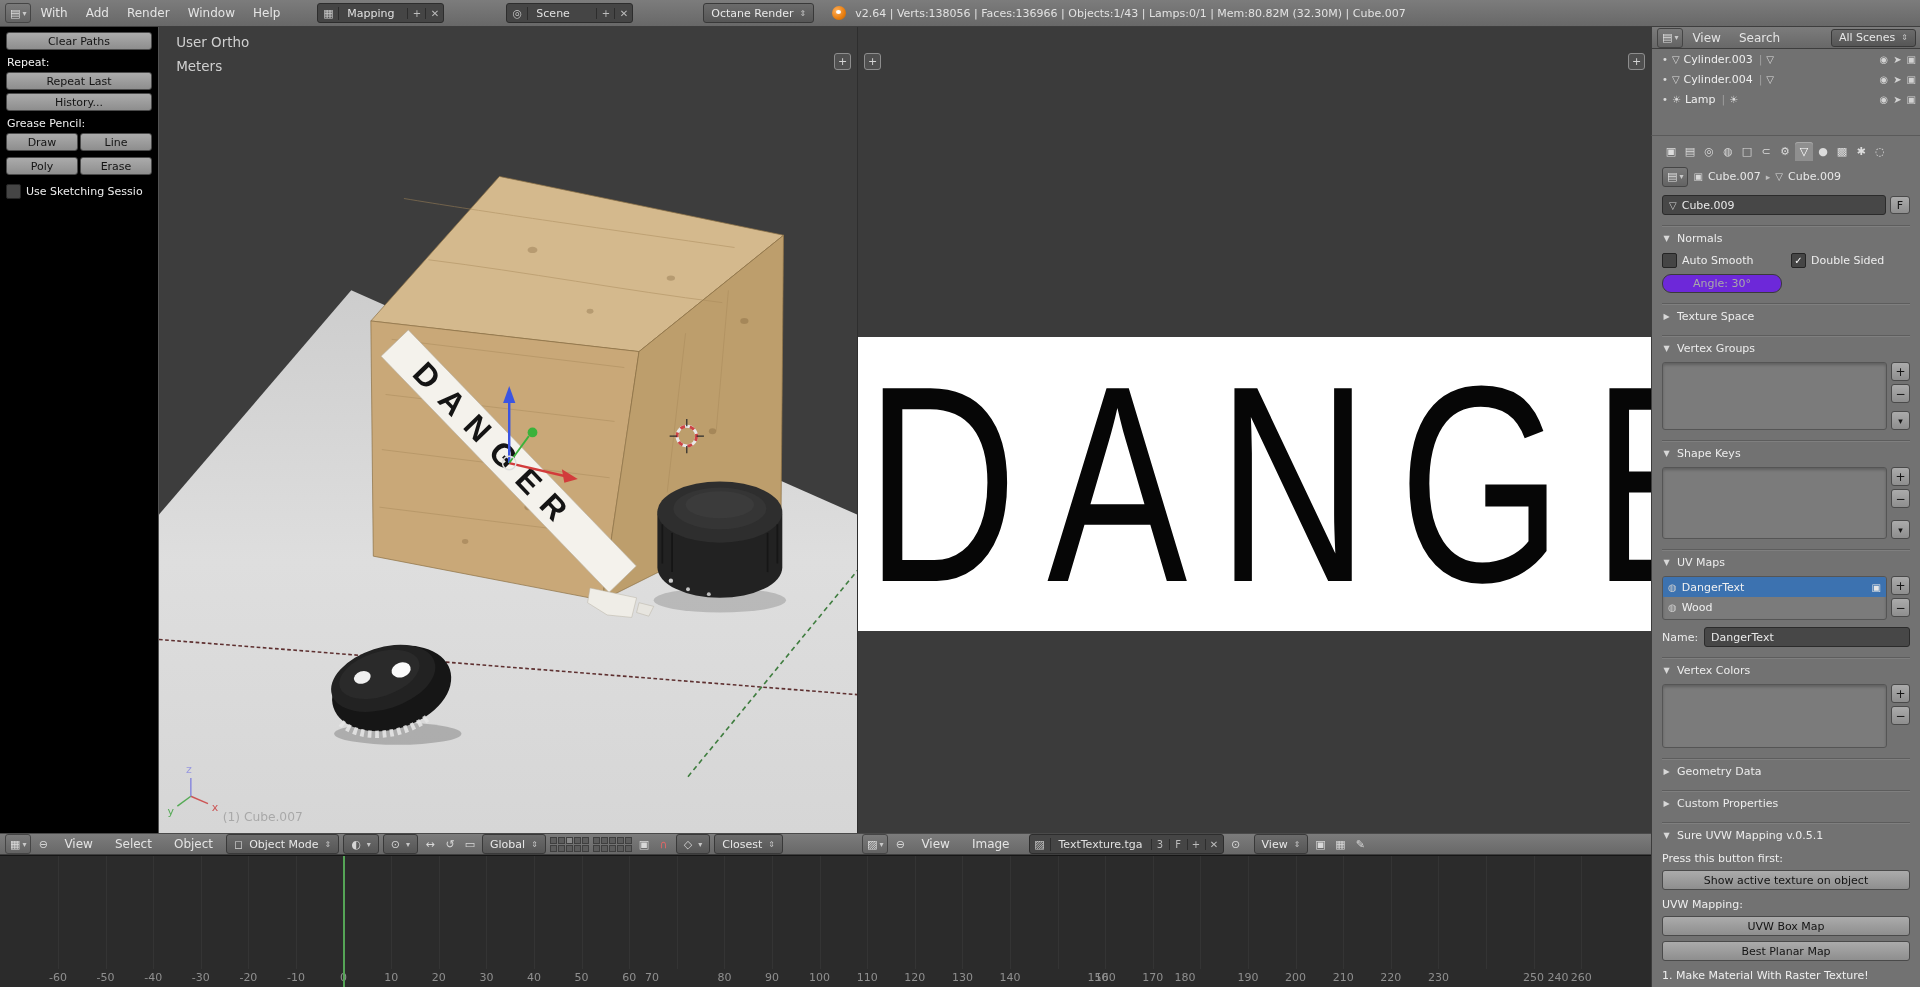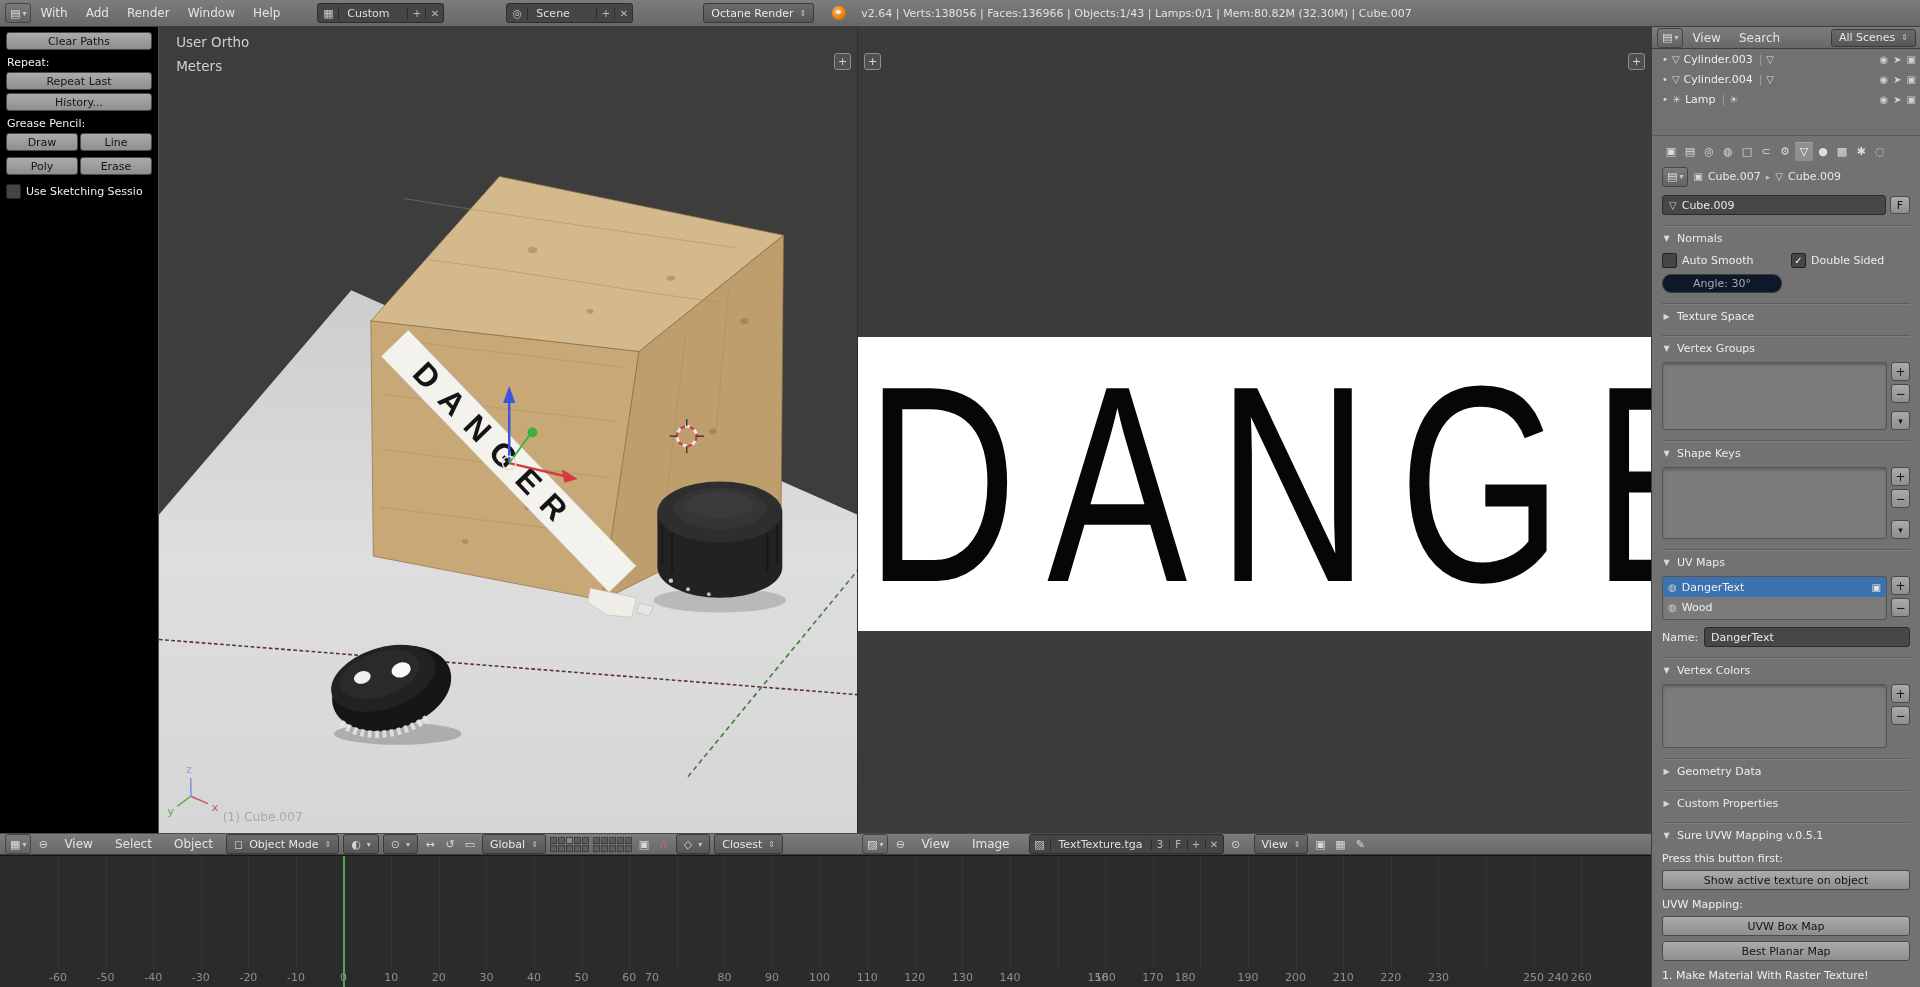--- a/index.html
+++ b/index.html
@@ -78,21 +78,21 @@
   .bc-sep{color:#bdbdbd;font-size:9px;}
   .namerow{display:flex;align-items:center;gap:4px;margin-top:9px;}
   .grow{flex:1;min-width:0;}
   .fbtn{width:20px;}
   .f-ic{font-size:10px;color:#d0d0d0;flex:none;}
   .phead{display:flex;align-items:center;gap:6px;height:18px;color:#ececec;margin-top:11px;
          border-top:1px solid #7f7f7f;box-shadow:0 -1px 0 #5d5d5d;padding-top:2px;}
   .tri{font-size:8px;color:#d8d8d8;width:9px;text-align:center;}
   .prow{display:flex;gap:10px;margin-top:6px;align-items:center;}
   .chk{display:flex;align-items:center;gap:5px;color:#ededed;flex:1;}
-  .slider{width:118px;height:17px;margin-top:6px;background:#0f172a;border:1px solid #3a3a3a;border-radius:9px;
+  .slider{width:118px;height:17px;margin-top:6px;background:#6d28d9;border:1px solid #3a3a3a;border-radius:9px;
           color:#a9a9a9;display:flex;align-items:center;justify-content:center;}
   .listwrap{display:flex;gap:4px;margin-top:5px;align-items:stretch;}
   .listbox{flex:1;background:#7b7b7b;border:1px solid #555;border-radius:3px;
            box-shadow:inset 0 2px 3px rgba(0,0,0,.22);overflow:hidden;}
   .pmcol{display:flex;flex-direction:column;gap:3px;width:19px;}
   .pm{width:19px;height:19px;font-size:12px;}
   .pm.last{margin-top:auto;font-size:9px;}
   .uvrow{display:flex;align-items:center;gap:5px;height:20px;padding:0 5px;color:#f0f0f0;}
   .uvrow .cam{margin-left:auto;color:#e6e6e6;}
   .plbl{color:#ececec;width:38px;}
@@ -110,36 +110,36 @@
       <span>▤</span>
       <span class="tiny">▾</span>
     </div>
     <span class="menu">With</span>
     <span class="menu">Add</span>
     <span class="menu">Render</span>
     <span class="menu">Window</span>
     <span class="menu">Help</span>
     <div class="widget" style="margin-left:28px;">
       <span class="wic">▦</span>
-      <span class="wname">Custom</span>
+      <span class="wname">Mapping</span>
       <span class="wbtn">+</span>
       <span class="wbtn">✕</span>
     </div>
     <div class="widget" style="margin-left:62px;">
       <span class="wic">◎</span>
       <span class="wname">Scene</span>
       <span class="wbtn">+</span>
       <span class="wbtn">✕</span>
     </div>
     <div class="dd" style="margin-left:70px;">
       <span>Octane Render</span>
       <span class="arrow">⇕</span>
     </div>
     <div class="blogo" style="margin-left:18px;"></div>
-    <span class="stats" style="margin-left:15px;">v2.64 | Verts:138056 | Faces:136966 | Objects:1/43 | Lamps:0/1 | Mem:80.82M (32.30M) | Cube.007</span>
+    <span class="stats" style="margin-left:9px;">v2.64 | Verts:138056 | Faces:136966 | Objects:1/43 | Lamps:0/1 | Mem:80.82M (32.30M) | Cube.007</span>
   </div>
 
   <div id="toolshelf" class="abs" style="left:0;top:27px;width:159px;height:806px;">
     <div class="btn">Clear Paths</div>
     <div class="ts-label">Repeat:</div>
     <div class="btn">Repeat Last</div>
     <div class="btn">History...</div>
     <div class="ts-label">Grease Pencil:</div>
     <div class="ts-row">
       <div class="btn">Draw</div>

